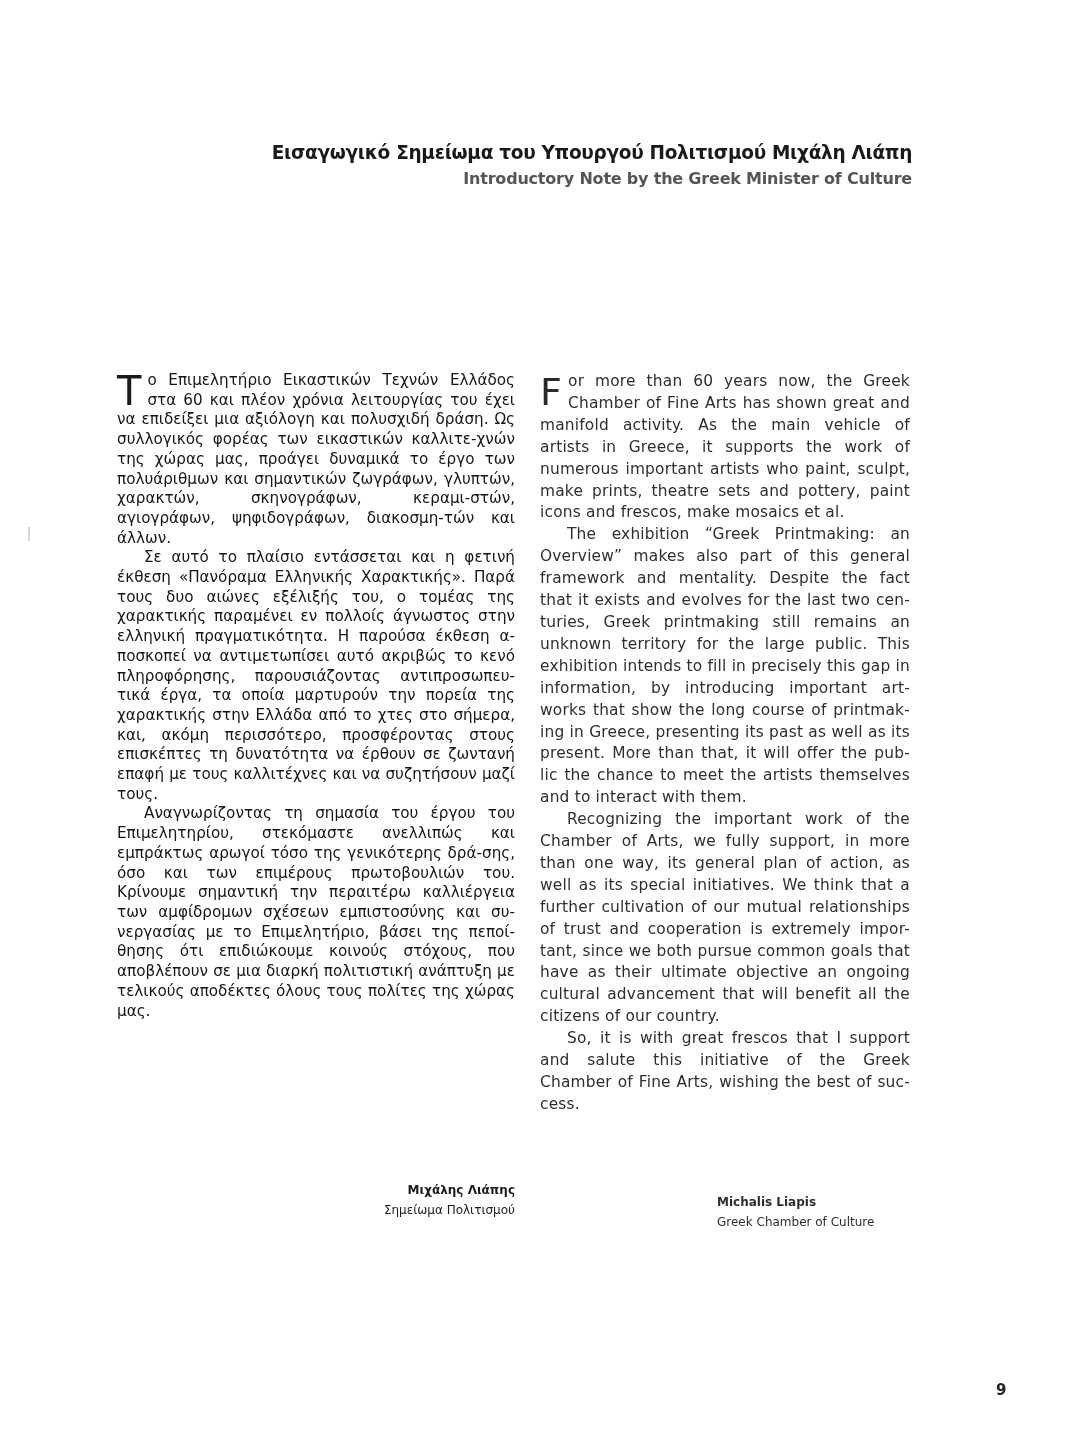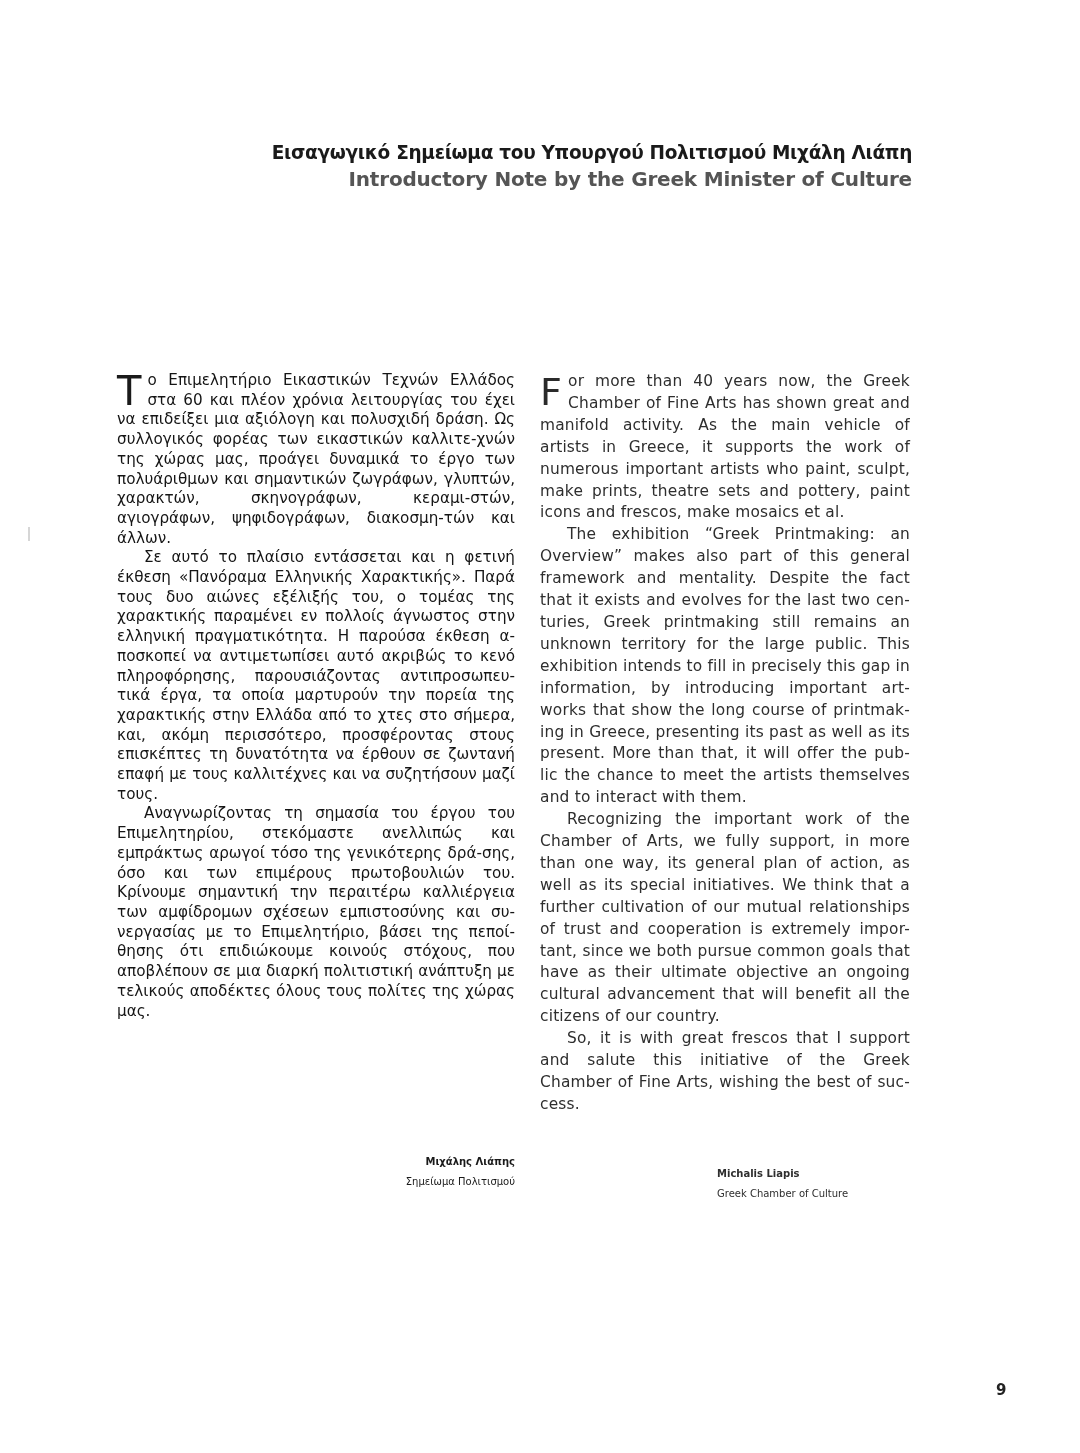--- a/index.html
+++ b/index.html
@@ -1,32 +1,32 @@
 <!DOCTYPE html>
 <html><head>
   <meta charset="utf-8">
   <style>
     html, body { margin: 0; padding: 0; background: #ffffff; }
     body { width: 1080px; height: 1453px; position: relative; overflow: hidden;
            font-family: "DejaVu Sans", sans-serif; color: #1c1c1c; }
     .title-block { position: absolute; right: 168px; top: 116px; text-align: right; margin-top: 24px; }
     .title-gr { font-family: "DejaVu Sans", sans-serif; font-weight: bold; font-size: 18.5px;
                 color: #1a1a1a; letter-spacing: -0.3px; line-height: 26px; white-space: nowrap; }
-    .title-en { font-family: "DejaVu Sans", sans-serif; font-weight: bold; font-size: 20px;
+    .title-en { font-family: "DejaVu Sans", sans-serif; font-weight: bold; font-size: 16px;
                 color: #555555; letter-spacing: -0.2px; line-height: 26px; white-space: nowrap; }
     .col { position: absolute; top: 371px; font-size: 15.2px; line-height: 19.7px;
            text-align: justify; hyphens: manual; }
     .col-gr { left: 117px; width: 398px; color: #151515; }
     .col-en { left: 540px; width: 370px; color: #2e2e2e; font-size: 15.4px; line-height: 21.9px; letter-spacing: 0.2px; }
     .col p { margin: 0; text-indent: 27px; }
     .col p.first { text-indent: 0; }
     .dropcap { float: left; font-size: 40px; line-height: 34px; margin: 3px 6px 0 0;
                font-family: "DejaVu Sans", sans-serif; color: #1a1a1a; }
     .col-en .dropcap { font-size: 38px; line-height: 36px; margin: 3px 6px 0 0; color: #2a2a2a; }
-    .sig { position: absolute; top: 1152px; font-size: 10px; line-height: 20px; }
+    .sig { position: absolute; top: 1180px; font-size: 12px; line-height: 20px; }
     .sig-gr { right: 565px; text-align: right; color: #1a1a1a; }
     .sig-en { left: 717px; color: #2e2e2e; margin-top: 12px; }
     .sig .name { font-weight: bold; }
     .page-number { position: absolute; left: 996px; top: 1381px; font-weight: bold; font-size: 15px; color: #222; }
     .scan-mark { position: absolute; left: 28px; top: 527px; width: 2px; height: 14px; background: #d6d6d6; }
   </style>
 </head>
 <body>
 
 <div class="scan-mark"></div>
@@ -36,21 +36,21 @@
   <div class="title-en">Introductory Note by the Greek Minister of Culture</div>
 </div>
 
 <div class="col col-gr">
   <p class="first"><span class="dropcap">Τ</span><span>ο Επιμελητήριο Εικαστικών Τεχνών Ελλάδος στα 60 και πλέον χρόνια λειτουργίας του έχει να επιδείξει μια αξιόλογη και πολυσχιδή δράση. Ως συλλογικός φορέας των εικαστικών καλλιτε-χνών της χώρας μας, προάγει δυναμικά το έργο των πολυάριθμων και σημαντικών ζωγράφων, γλυπτών, χαρακτών, σκηνογράφων, κεραμι-στών, αγιογράφων, ψηφιδογράφων, διακοσμη-τών και άλλων.</span></p>
   <p>Σε αυτό το πλαίσιο εντάσσεται και η φετινή έκθεση «Πανόραμα Ελληνικής Χαρακτικής». Παρά τους δυο αιώνες εξέλιξής του, ο τομέας της χαρακτικής παραμένει εν πολλοίς άγνωστος στην ελληνική πραγματικότητα. Η παρούσα έκθεση α-ποσκοπεί να αντιμετωπίσει αυτό ακριβώς το κενό πληροφόρησης, παρουσιάζοντας αντιπροσωπευ-τικά έργα, τα οποία μαρτυρούν την πορεία της χαρακτικής στην Ελλάδα από το χτες στο σήμερα, και, ακόμη περισσότερο, προσφέροντας στους επισκέπτες τη δυνατότητα να έρθουν σε ζωντανή επαφή με τους καλλιτέχνες και να συζητήσουν μαζί τους.</p>
   <p>Αναγνωρίζοντας τη σημασία του έργου του Επιμελητηρίου, στεκόμαστε ανελλιπώς και εμπράκτως αρωγοί τόσο της γενικότερης δρά-σης, όσο και των επιμέρους πρωτοβουλιών του. Κρίνουμε σημαντική την περαιτέρω καλλιέργεια των αμφίδρομων σχέσεων εμπιστοσύνης και συ-νεργασίας με το Επιμελητήριο, βάσει της πεποί-θησης ότι επιδιώκουμε κοινούς στόχους, που αποβλέπουν σε μια διαρκή πολιτιστική ανάπτυξη με τελικούς αποδέκτες όλους τους πολίτες της χώρας μας.</p>
 </div>
 
 <div class="col col-en">
-  <p class="first"><span class="dropcap">F</span><span>or more than 40 years now, the Greek Chamber of Fine Arts has shown great and manifold activity. As the main vehicle of artists in Greece, it supports the work of numerous important artists who paint, sculpt, make prints, theatre sets and pottery, paint icons and frescos, make mosaics et al.</span></p>
+  <p class="first"><span class="dropcap">F</span><span>or more than 60 years now, the Greek Chamber of Fine Arts has shown great and manifold activity. As the main vehicle of artists in Greece, it supports the work of numerous important artists who paint, sculpt, make prints, theatre sets and pottery, paint icons and frescos, make mosaics et al.</span></p>
   <p>The exhibition “Greek Printmaking: an Overview” makes also part of this general framework and mentality. Despite the fact that it exists and evolves for the last two cen-turies, Greek printmaking still remains an unknown territory for the large public. This exhibition intends to fill in precisely this gap in information, by introducing important art-works that show the long course of printmak-ing in Greece, presenting its past as well as its present. More than that, it will offer the pub-lic the chance to meet the artists themselves and to interact with them.</p>
   <p>Recognizing the important work of the Chamber of Arts, we fully support, in more than one way, its general plan of action, as well as its special initiatives. We think that a further cultivation of our mutual relationships of trust and cooperation is extremely impor-tant, since we both pursue common goals that have as their ultimate objective an ongoing cultural advancement that will benefit all the citizens of our country.</p>
   <p>So, it is with great frescos that I support and salute this initiative of the Greek Chamber of Fine Arts, wishing the best of suc-cess.</p>
 </div>
 
 <div class="sig sig-gr">
   <div class="name">Μιχάλης Λιάπης</div>
   <div>Σημείωμα Πολιτισμού</div>
 </div>
 

